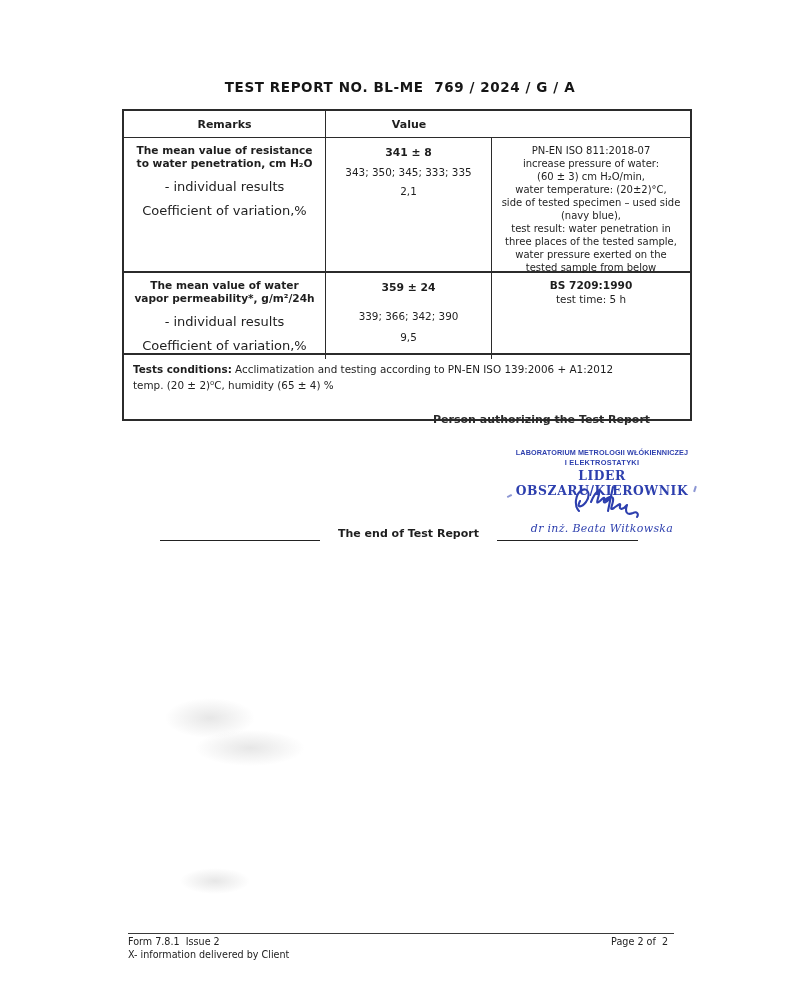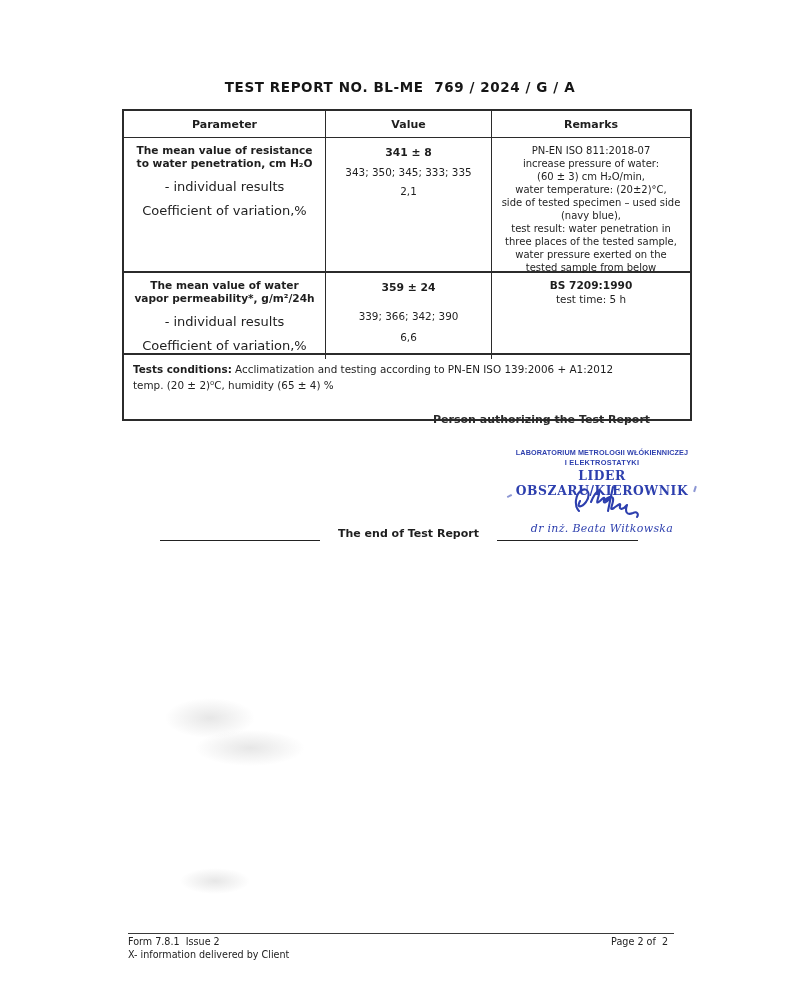--- a/index.html
+++ b/index.html
@@ -104,23 +104,22 @@
 </head>
 <body>
 
 <div class="page">
 
   <div class="report-title">TEST REPORT NO. BL-ME&nbsp; 769 / 2024 / G / A</div>
 
   <div class="tbl">
 
     <div class="tr thead">
-      <div class="cell">Parameter</div>
+      <div class="cell">Remarks</div>
       <div class="cell">Value</div>
-      <div class="cell">Remarks</div>
     </div>
 
     <div class="tr row-body row1">
       <div class="cell">
         <div class="param-title">The mean value of resistance to water penetration, cm H₂O</div>
         <div class="param-line">- individual results</div>
         <div class="param-line last">Coefficient of variation,%</div>
       </div>
       <div class="cell val-cell">
         <div class="val-mean">341 ± 8</div>
@@ -143,21 +142,21 @@
 
     <div class="tr row-body row2">
       <div class="cell">
         <div class="param-title">The mean value of water vapor permeability*, g/m²/24h</div>
         <div class="param-line">- individual results</div>
         <div class="param-line last">Coefficient of variation,%</div>
       </div>
       <div class="cell val-cell">
         <div class="val-mean">359 ± 24</div>
         <div class="val-ind">339; 366; 342; 390</div>
-        <div class="val-cv">6,6</div>
+        <div class="val-cv">9,5</div>
       </div>
       <div class="cell remarks-cell">
         <div class="remarks-standard">BS 7209:1990</div>
         <div class="remarks-detail">test time: 5 h</div>
       </div>
     </div>
 
     <div class="conditions">
       <div><span class="lbl">Tests conditions:</span><span> Acclimatization and testing according to PN-EN ISO 139:2006 + A1:2012</span></div>
       <div>temp. (20 ± 2)⁰C, humidity (65 ± 4) %</div>

